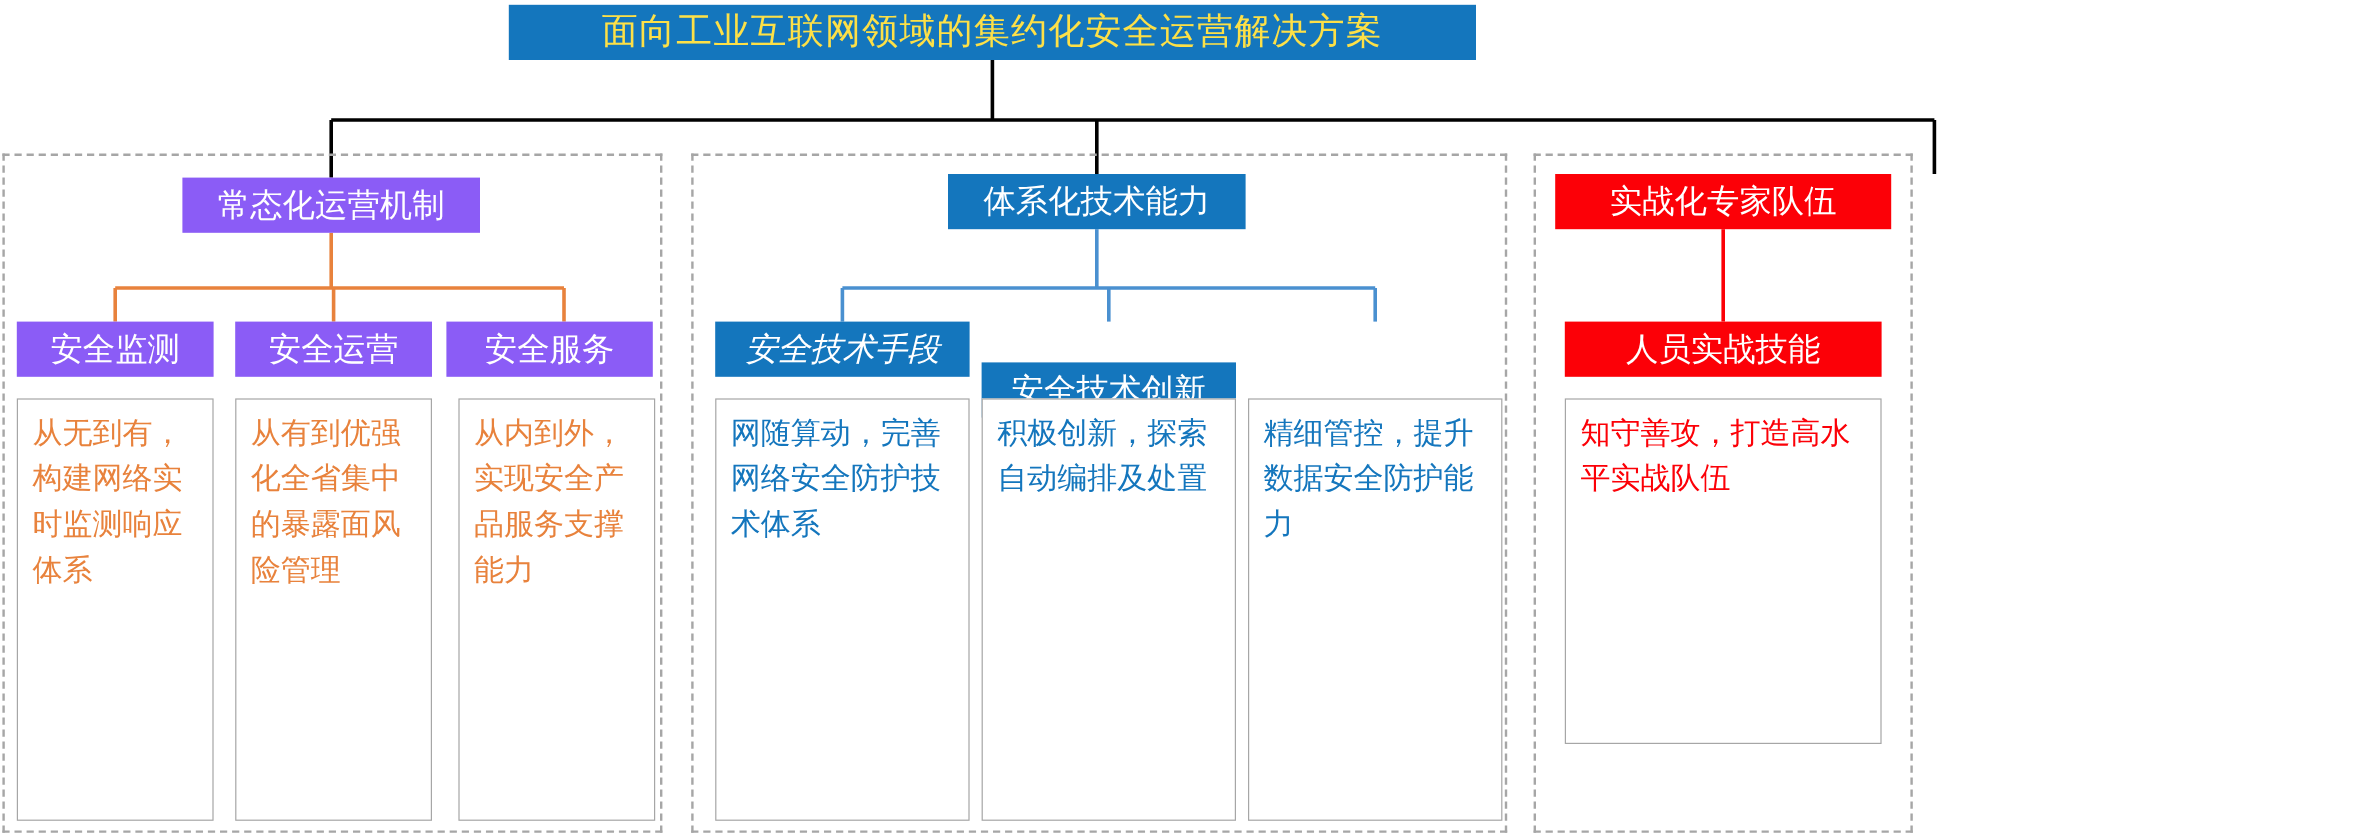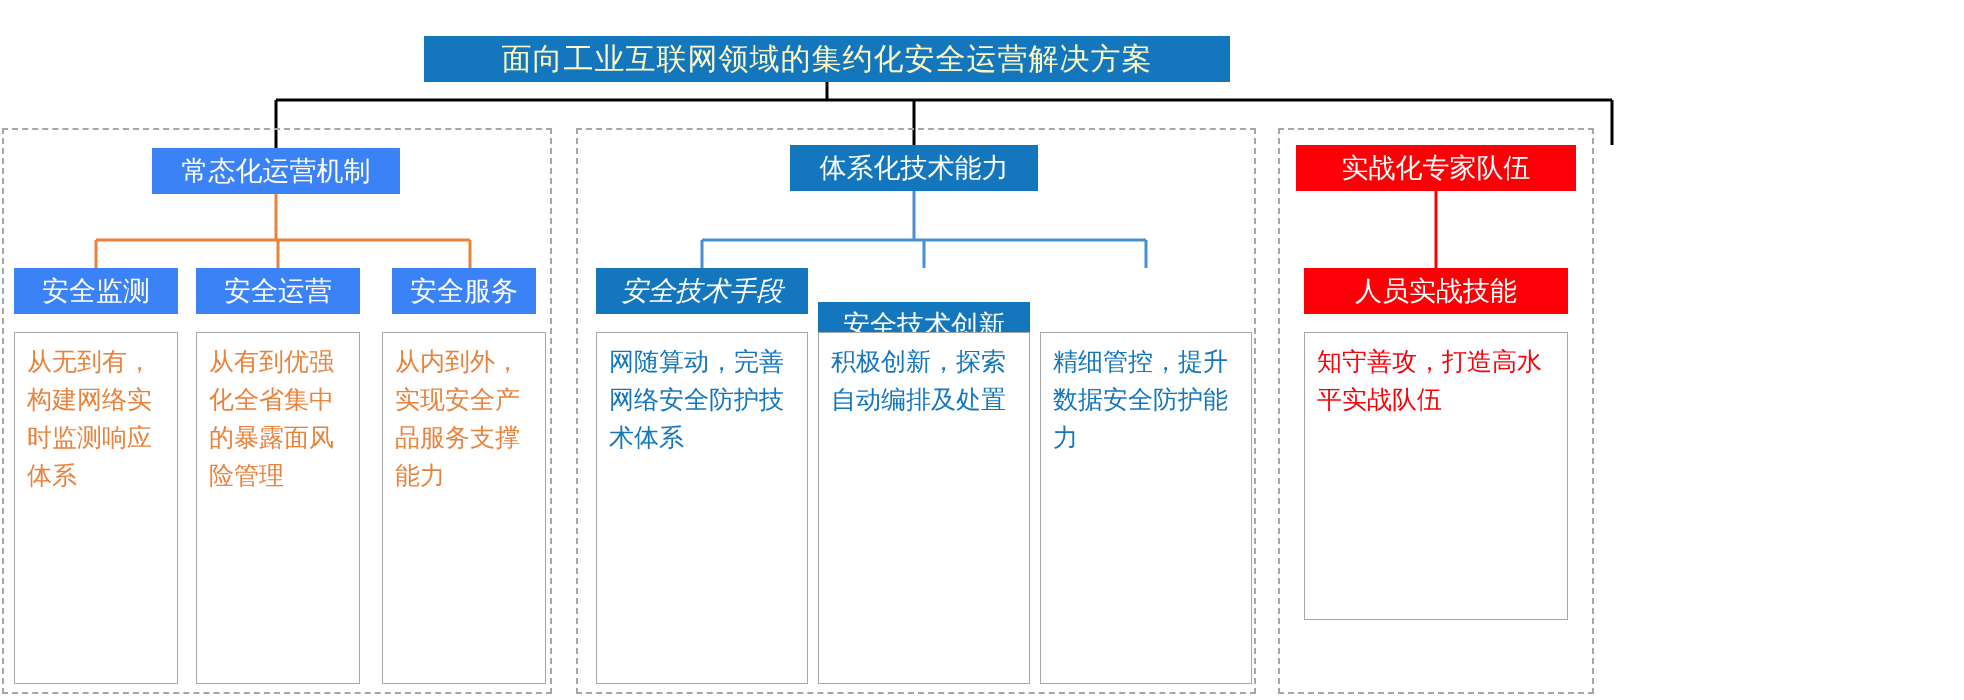--- a/index.html
+++ b/index.html
@@ -25,62 +25,61 @@
   
   .abs { position: absolute; box-sizing: border-box; }
 
   
   .root-title {
     left: 424px;
     top: 4px;
     width: 806px;
     height: 46px;
     background: #1476bd;
-    color: #fef9c3;
+    color: #fde047;
     font-size: 30px;
     line-height: 46px;
     text-align: center;
     white-space: nowrap;
     letter-spacing: 1px;
-    margin-top: 32px;
   }
 
   
   .group-box {
     border: 2px dashed #a6a6a6;
     background: transparent;
   }
   .group-a { left: 2px;    top: 128px; width: 550px;  height: 566px; }
   .group-b { left: 576px;  top: 128px; width: 680px;  height: 566px; }
   .group-c { left: 1278px; top: 128px; width: 316px;  height: 566px; }
 
   
   .chip {
     color: #ffffff;
     text-align: center;
     white-space: nowrap;
     font-size: 27px;
   }
-  .chip-orange { background: #3b82f6; }
+  .chip-orange { background: #8b5cf6; }
   .chip-blue   { background: #1476bd; }
   .chip-red    { background: #fc0007; }
 
   .l2-a { left: 152px;  top: 148px; width: 248px; height: 46px; line-height: 46px; }
   .l2-b { left: 790px;  top: 145px; width: 248px; height: 46px; line-height: 46px; }
   .l2-c { left: 1296px; top: 145px; width: 280px; height: 46px; line-height: 46px; }
 
   
   .l3 {
     height: 46px;
     line-height: 46px;
     font-size: 27px;
   }
   .l3-a1 { left: 14px;   top: 268px; width: 164px; }
   .l3-a2 { left: 196px;  top: 268px; width: 164px; }
-  .l3-a3 { left: 392px;  top: 268px; width: 144px; }
+  .l3-a3 { left: 372px;  top: 268px; width: 172px; }
 
   .l3-b1 { left: 596px;  top: 268px; width: 212px; font-style: italic; }
   .l3-b2 { left: 818px;  top: 268px; width: 212px; margin-top: 34px; }
   .l3-b3 { left: 1040px; top: 268px; width: 212px; }
 
   .l3-c1 { left: 1304px; top: 268px; width: 264px; }
 
   
   .desc {
     border: 1px solid #a6a6a6;

